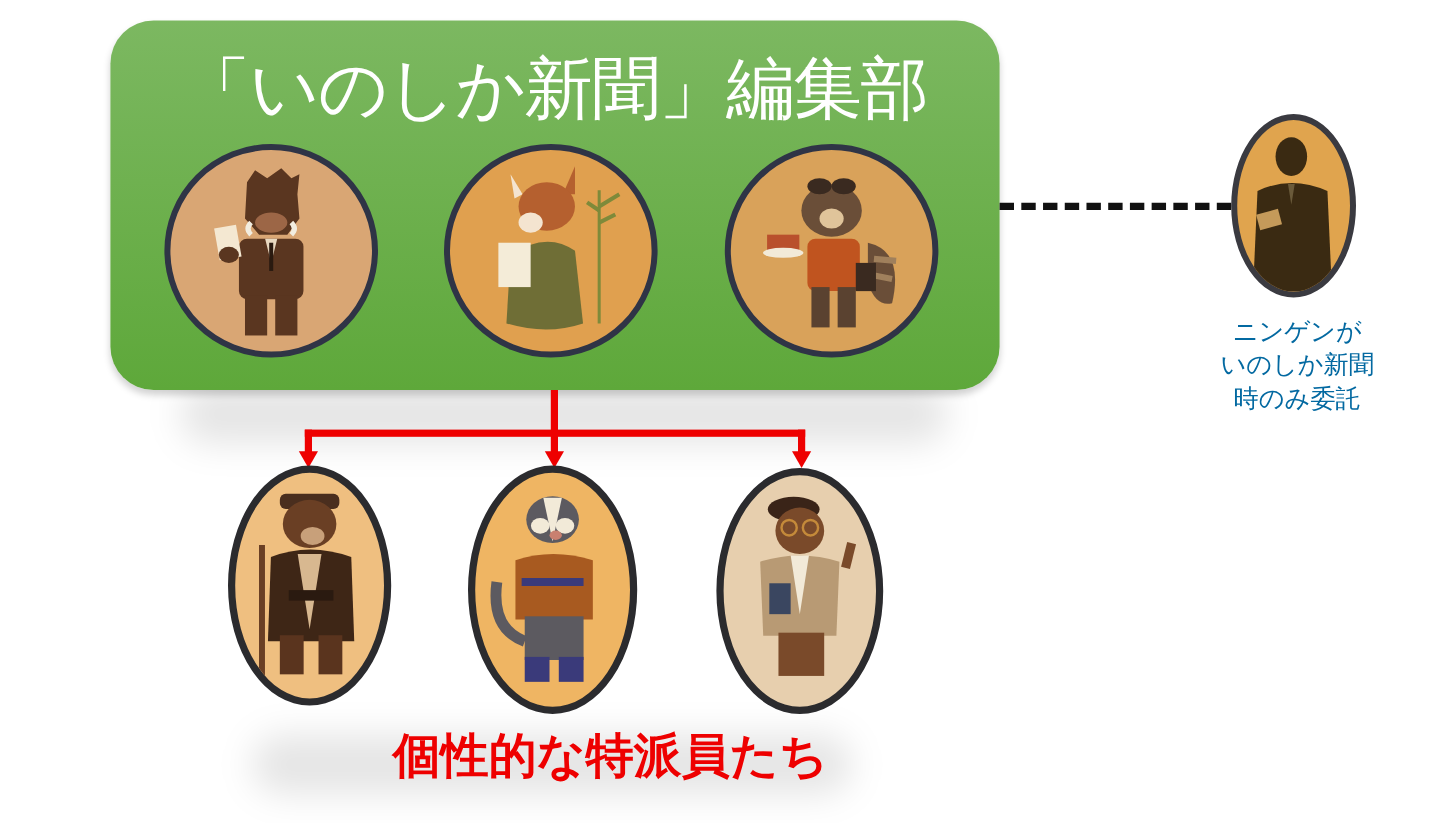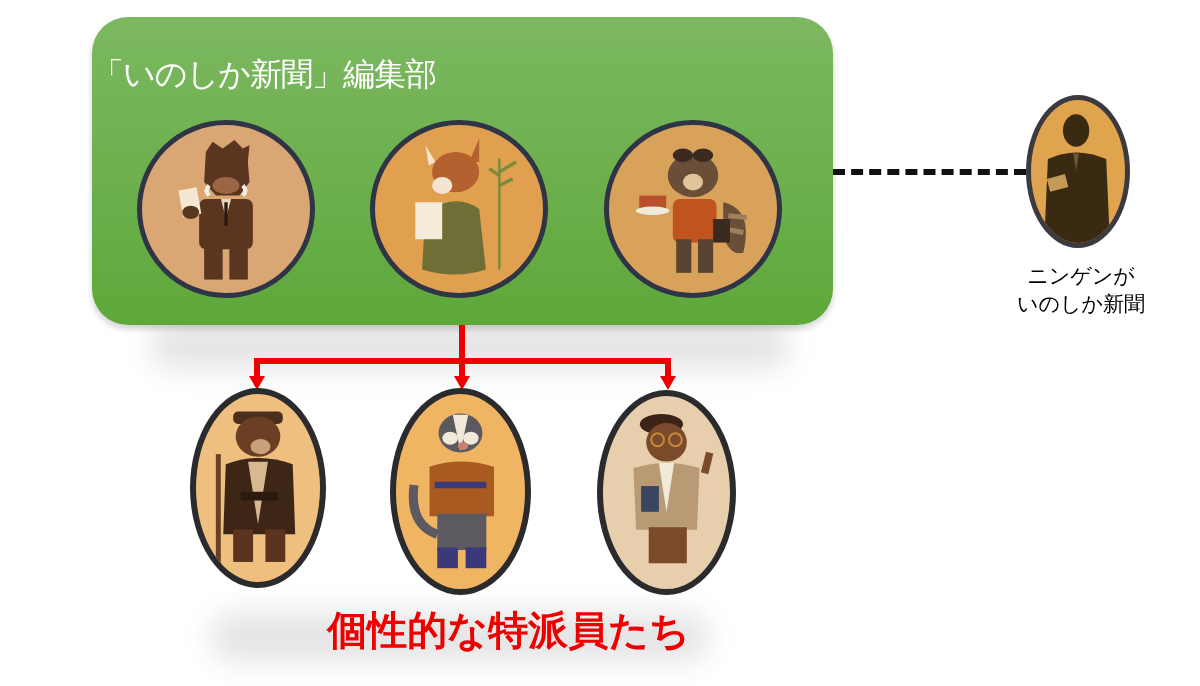--- a/index.html
+++ b/index.html
@@ -30,23 +30,23 @@
       height: 308px;
       border-radius: 36px;
       background: linear-gradient(to bottom, var(--green-top), var(--green-bottom));
       box-shadow: 0 4px 6px rgba(0,0,0,0.18);
     }
     .title {
       position: absolute;
       left: 92px;
       width: 741px;
       top: 44px;
-      text-align: left;
+      text-align: center;
       color: #ffffff;
-      font-size: 32px;
+      font-size: 57px;
       letter-spacing: -1px;
       line-height: 60px;
       white-space: nowrap;
     }
     .oval {
       position: absolute;
       box-sizing: border-box;
       border-radius: 50%;
       border: 5px solid #2f3446;
       overflow: hidden;
@@ -62,21 +62,21 @@
       border-top: 6px dashed #111111;
     }
     .side-note {
       position: absolute;
       left: 1006px;
       top: 262px;
       width: 150px;
       text-align: center;
       font-size: 21px;
       line-height: 28px;
-      color: #000000;
+      color: #0369a1;
     }
     .red-line { position: absolute; background: #ee0000; }
     .arrow-head {
       position: absolute;
       width: 0; height: 0;
       border-left: 8px solid transparent;
       border-right: 8px solid transparent;
       border-top: 14px solid #ee0000;
     }
     .bottom-caption {
@@ -155,20 +155,21 @@
       <ellipse cx="48" cy="32" rx="14" ry="17" fill="#3a2a12"></ellipse>
       <path d="M18 62 Q48 48 80 62 L84 150 L14 150 Z" fill="#3a2a12"></path>
       <path d="M45 56 L48 74 L51 56 Z" fill="#6a5a3a"></path>
       <rect x="18" y="80" width="20" height="14" fill="#c49a5a" transform="rotate(-15 28 86)"></rect>
     </svg>
   </div>
 
   <div class="side-note">
     <div>ニンゲンが</div>
     <div>いのしか新聞</div>
+    <div>時のみ委託</div>
   </div>
 
   <div class="red-line" style="left:459px; top:325px; width:6px; height:53px;"></div>
   <div class="red-line" style="left:254px; top:358px; width:417px; height:6px;"></div>
   <div class="red-line" style="left:254px; top:358px; width:6px; height:20px;"></div>
   <div class="red-line" style="left:665px; top:358px; width:6px; height:20px;"></div>
   <div class="arrow-head" style="left:249px; top:376px;"></div>
   <div class="arrow-head" style="left:454px; top:376px;"></div>
   <div class="arrow-head" style="left:660px; top:376px;"></div>
 

